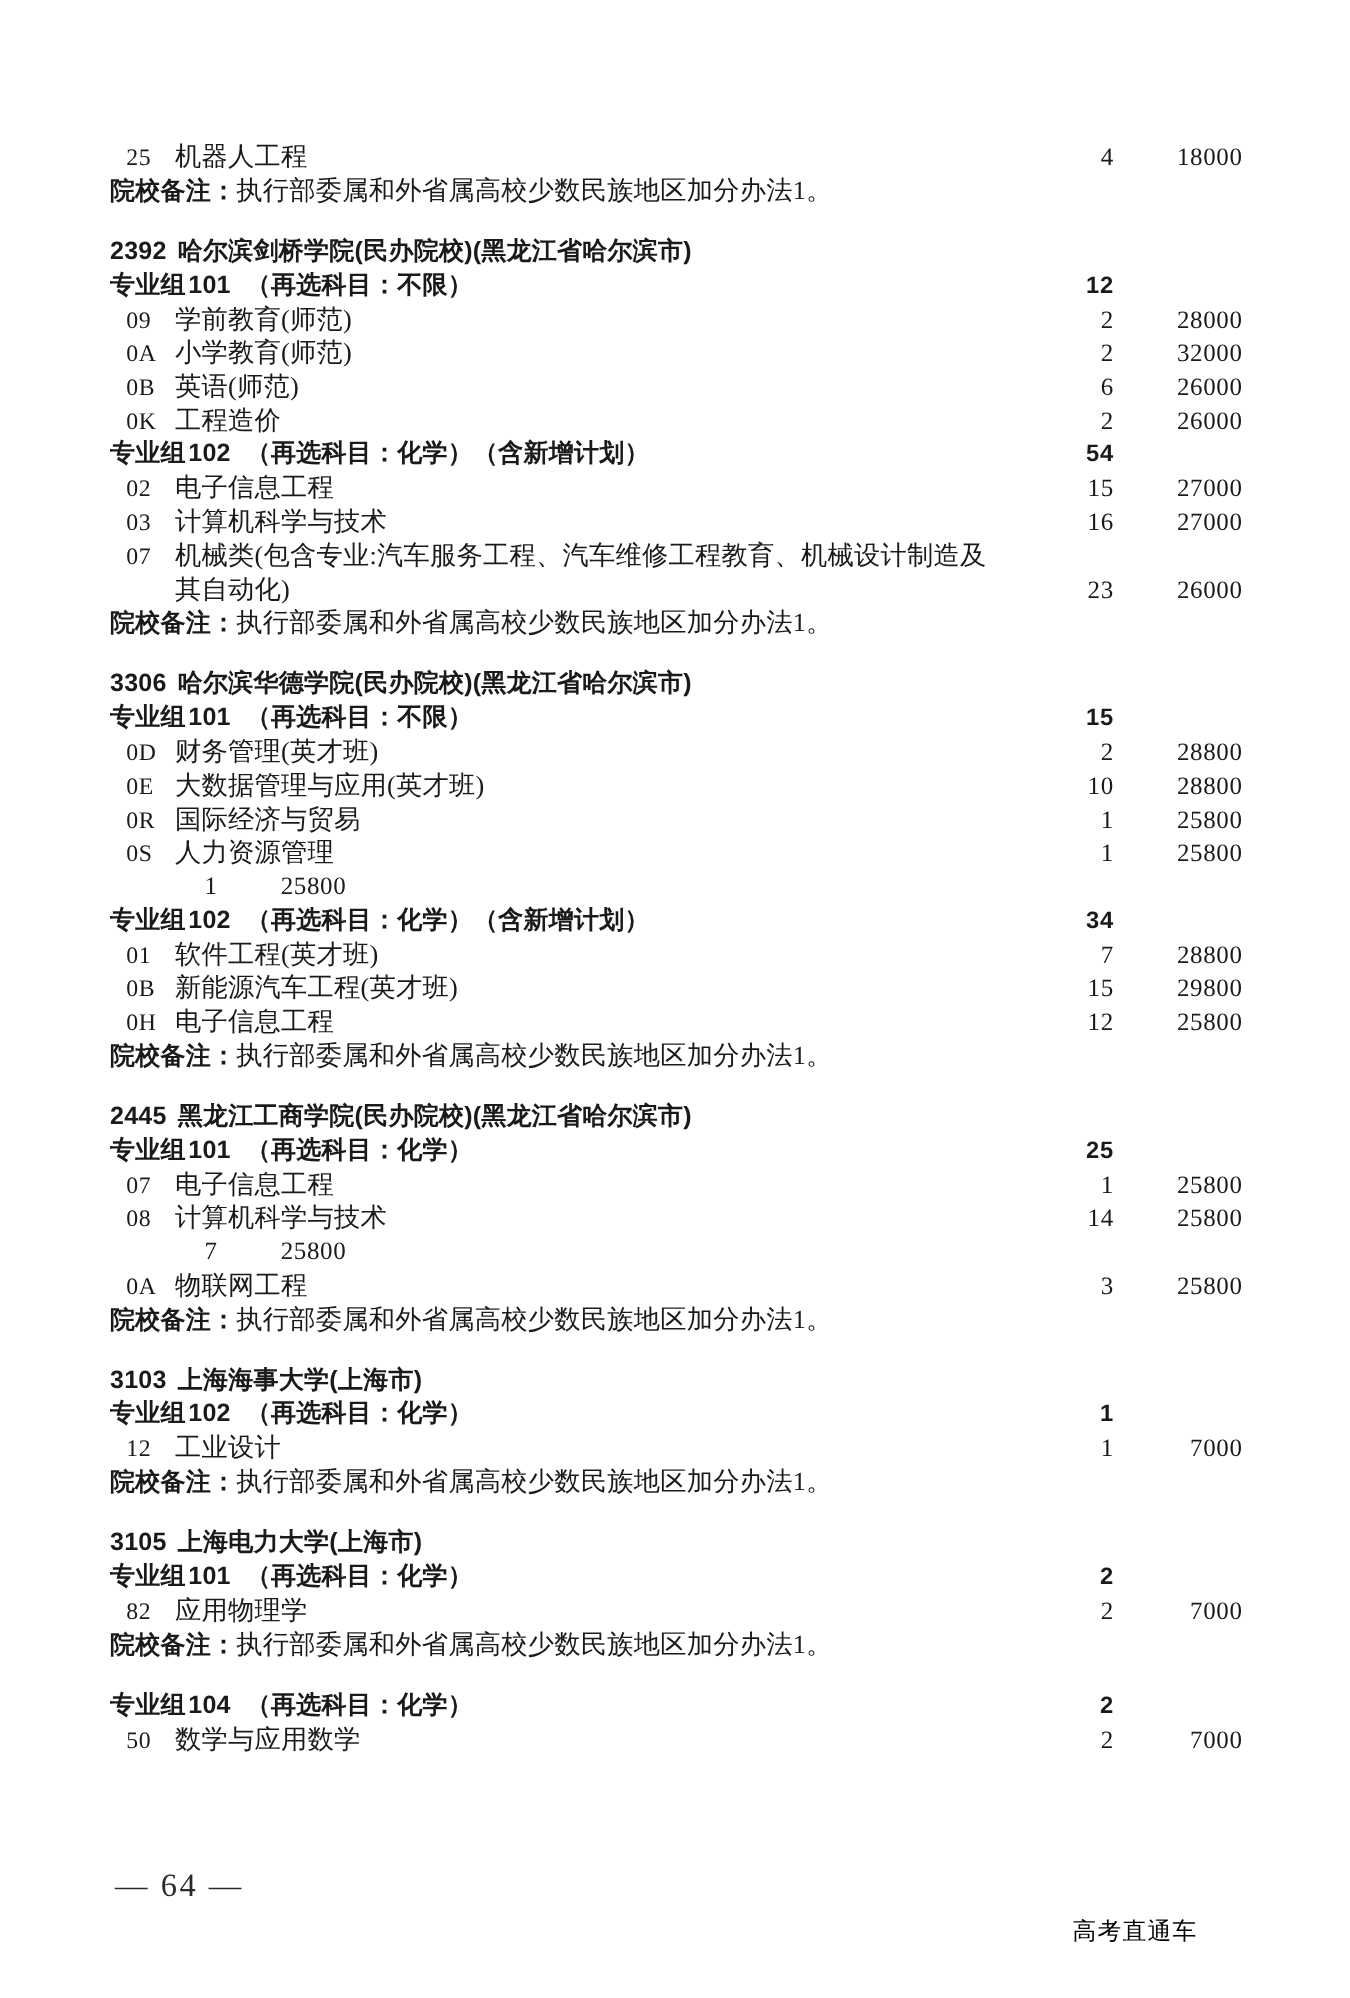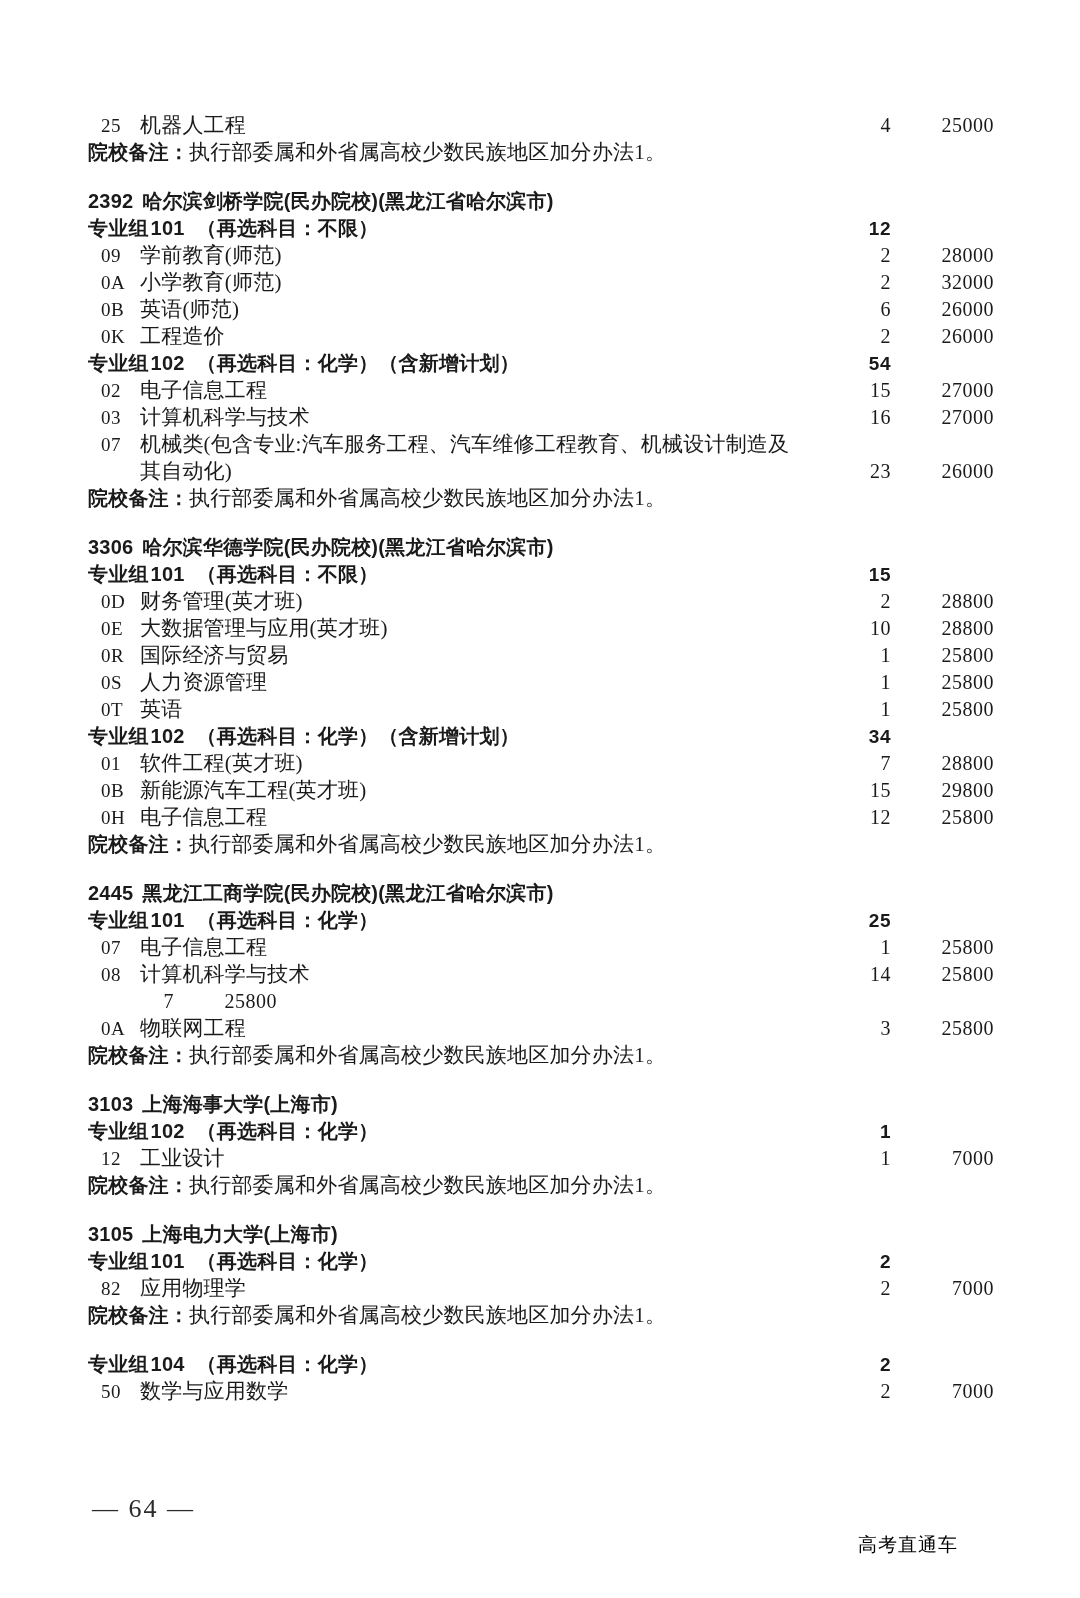--- a/index.html
+++ b/index.html
@@ -150,21 +150,21 @@
 </style>
 </head>
 <body>
 
 <div id="page">
 
   <div id="content">
       <div class="row major">
         <div class="label"><span class="mcode">25</span><span class="mname">机器人工程</span></div>
         <div class="quota">4</div>
-        <div class="fee">25000</div>
+        <div class="fee">18000</div>
       </div>
       <div class="remark"><span class="rk">院校备注：</span><span class="rv">执行部委属和外省属高校少数民族地区加分办法1。</span></div>
       <div class="gap"></div>
       <div class="row school-head">
         <div class="label"><span class="code">2392</span><span>哈尔滨剑桥学院(民办院校)(黑龙江省哈尔滨市)</span></div>
         <div class="quota"></div>
         <div class="fee"></div>
       </div>
       <div class="row group-head">
         <div class="label"><span>专业组</span><span class="gnum">101</span><span>（再选科目：不限）</span></div>
@@ -242,21 +242,20 @@
         <div class="label"><span class="mcode">0R</span><span class="mname">国际经济与贸易</span></div>
         <div class="quota">1</div>
         <div class="fee">25800</div>
       </div>
       <div class="row major">
         <div class="label"><span class="mcode">0S</span><span class="mname">人力资源管理</span></div>
         <div class="quota">1</div>
         <div class="fee">25800</div>
       </div>
       <div class="row major">
-        <div class="label"><span class="mcode">0T</span><span class="mname">英语</span></div>
         <div class="quota">1</div>
         <div class="fee">25800</div>
       </div>
       <div class="row group-head">
         <div class="label"><span>专业组</span><span class="gnum">102</span><span>（再选科目：化学）（含新增计划）</span></div>
         <div class="quota">34</div>
         <div class="fee"></div>
       </div>
       <div class="row major">
         <div class="label"><span class="mcode">01</span><span class="mname">软件工程(英才班)</span></div>

